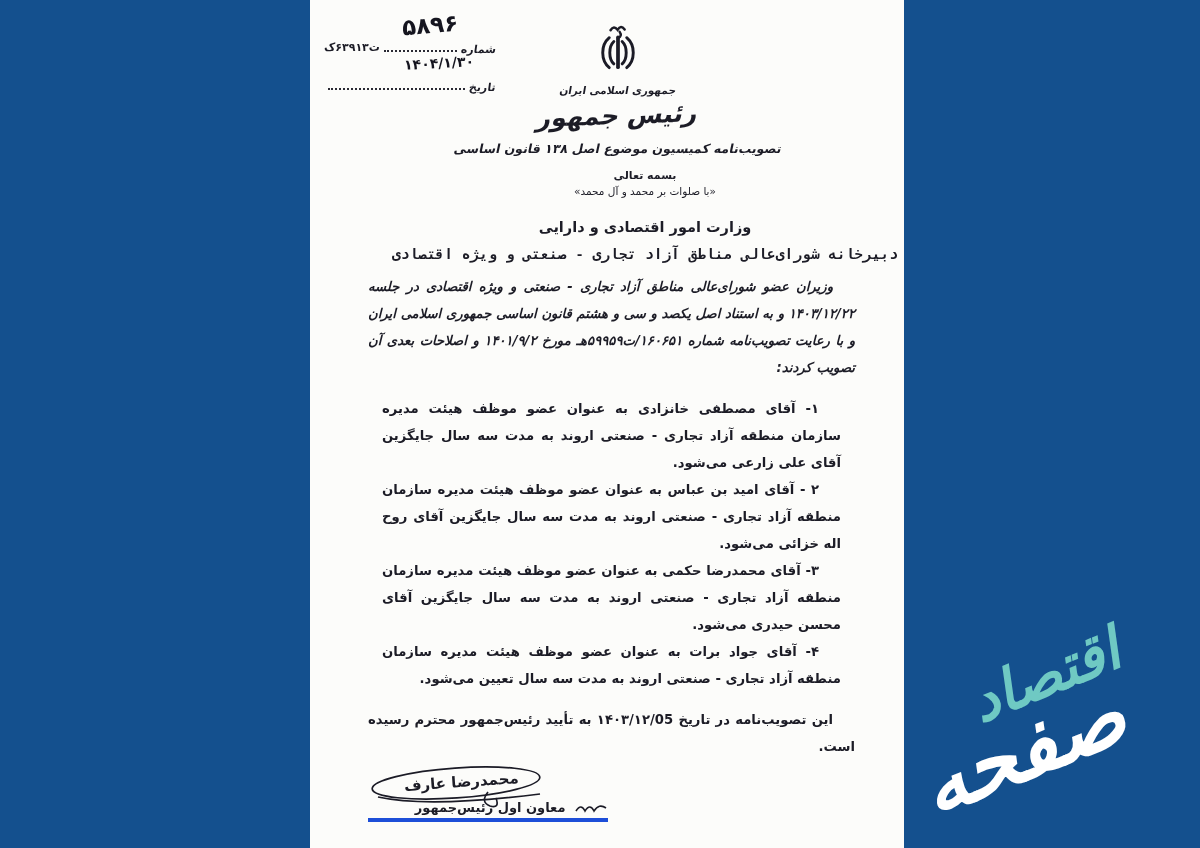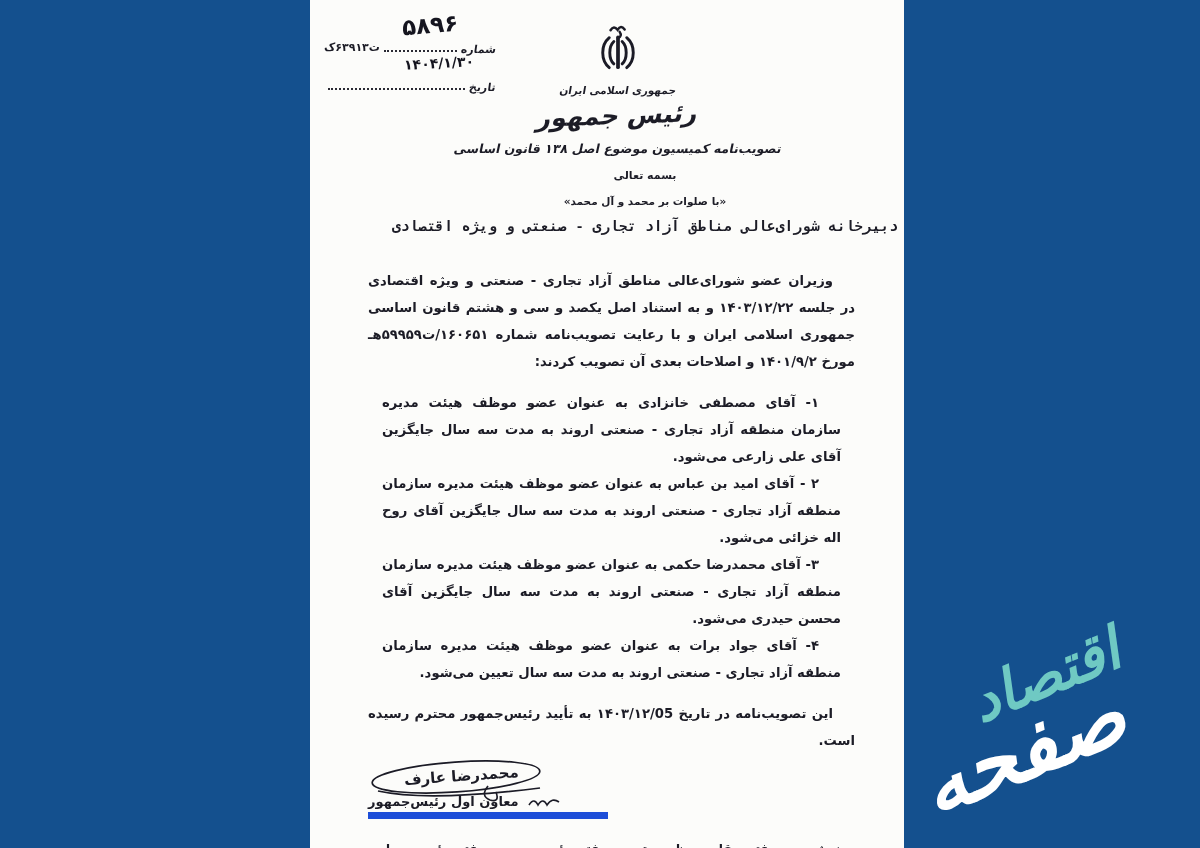--- a/index.html
+++ b/index.html
@@ -25,36 +25,36 @@
   .hand-number { top:-20px; right:38px; font-size:23px; letter-spacing:3px; transform:rotate(-5deg); }
   .hand-date { top:-15px; right:22px; font-size:14px; letter-spacing:1px; transform:rotate(-3deg); }
 
   
   .header-top { text-align:center; padding-top:24px; padding-left:22px; }
   .country { font-size:10.5px; font-weight:bold; transform:skewX(-10deg); margin-top:2px; }
   .office { font-size:25px; font-weight:bold; transform:skewX(-14deg) rotate(-2deg); margin-top:5px; }
   .doctype { font-size:12.5px; font-weight:bold; transform:skewX(-12deg); margin-top:11px; }
   .header-mid { text-align:center; padding-left:76px; }
   .bismillah { font-size:11px; font-weight:bold; margin-top:13px; }
-  .salawat { font-size:10.5px; font-weight:bold; margin-top:13px; }
+  .salawat { font-size:10.5px; font-weight:normal; margin-top:3px; }
   .addr1 { font-size:14.5px; font-weight:bold; margin-top:22px; }
   .addr2 { font-size:14.5px; font-weight:bold; margin-top:11px;font-family:Liberation Mono, monospace; }
 
   
   .body-text { font-size:13.2px; line-height:27px; text-align:justify; font-weight:bold; }
-  .intro { margin:32px 0 0; text-indent:22px; }
+  .intro { margin:10px 0 0; text-indent:22px;font-style:italic; }
   .items { margin:14px; }
   .items p { margin:0; text-indent:22px; }
   .closing { margin:7px 0 0; text-indent:22px; }
 
   
   .signature { position:relative; height:66px; margin-top:4px; }
   .sig-svg { position:absolute; left:0; top:0; }
   .sig-name { position:absolute; left:36px; top:9px; font-size:15px; font-weight:bold; transform:rotate(-4deg); white-space:nowrap; }
-  .sig-title-row { position:absolute; left:0; top:36px; width:240px; border-bottom:7px solid #1d4ed8; text-align:left; font-size:13px; font-weight:bold; padding-bottom:3px; }
+  .sig-title-row { position:absolute; left:0; top:36px; width:240px; border-bottom:4px solid #1d4ed8; text-align:right; font-size:13px; font-weight:bold; padding-bottom:3px; }
   .sig-scribble { vertical-align:middle; margin-left:4px; }
 
   
   .cc { margin:14px 0 0; font-size:12.3px; line-height:23.5px; text-align:justify; font-weight:bold; }
 
   
   .watermark { position:absolute; left:925px; top:628px; width:310px; height:250px; transform:rotate(-22deg); direction:rtl; }
   .wm-word { position:absolute; font-weight:bold; white-space:nowrap; font-style:italic; }
   .wm-eghtesad { left:74px; top:6px; font-size:58px; color:#6fc9c3; }
   .wm-safheh { left:-4px; top:52px; font-size:84px; color:#ffffff; }
@@ -95,20 +95,21 @@
         </svg>
       </span>
       <div class="country">جمهوری اسلامی ایران</div>
       <div class="office">رئیس جمهور</div>
       <div class="doctype">تصویب‌نامه کمیسیون موضوع اصل ۱۳۸ قانون اساسی</div>
     </div>
 
     <div class="header-mid">
       <div class="bismillah">بسمه تعالی</div>
       <div class="salawat">«با صلوات بر محمد و آل محمد»</div>
+      <div class="addr1">وزارت امور اقتصادی و دارایی</div>
       <div class="addr2">دبیرخانه شورای‌عالی مناطق آزاد تجاری - صنعتی و ویژه اقتصادی</div>
     </div>
 
     <div class="content">
 
       <p class="body-text intro">وزیران عضو شورای‌عالی مناطق آزاد تجاری - صنعتی و ویژه اقتصادی در جلسه ۱۴۰۳/۱۲/۲۲ و به استناد اصل یکصد و سی و هشتم قانون اساسی جمهوری اسلامی ایران و با رعایت تصویب‌نامه شماره ۱۶۰۶۵۱/ت۵۹۹۵۹هـ مورخ ۱۴۰۱/۹/۲ و اصلاحات بعدی آن تصویب کردند:</p>
 
       <div class="items body-text">
         <p>۱- آقای مصطفی خانزادی به عنوان عضو موظف هیئت مدیره سازمان منطقه آزاد تجاری - صنعتی اروند به مدت سه سال جایگزین آقای علی زارعی می‌شود.</p>
         <p>۲ - آقای امید بن عباس به عنوان عضو موظف هیئت مدیره سازمان منطقه آزاد تجاری - صنعتی اروند به مدت سه سال جایگزین آقای روح اله خزائی می‌شود.</p>

